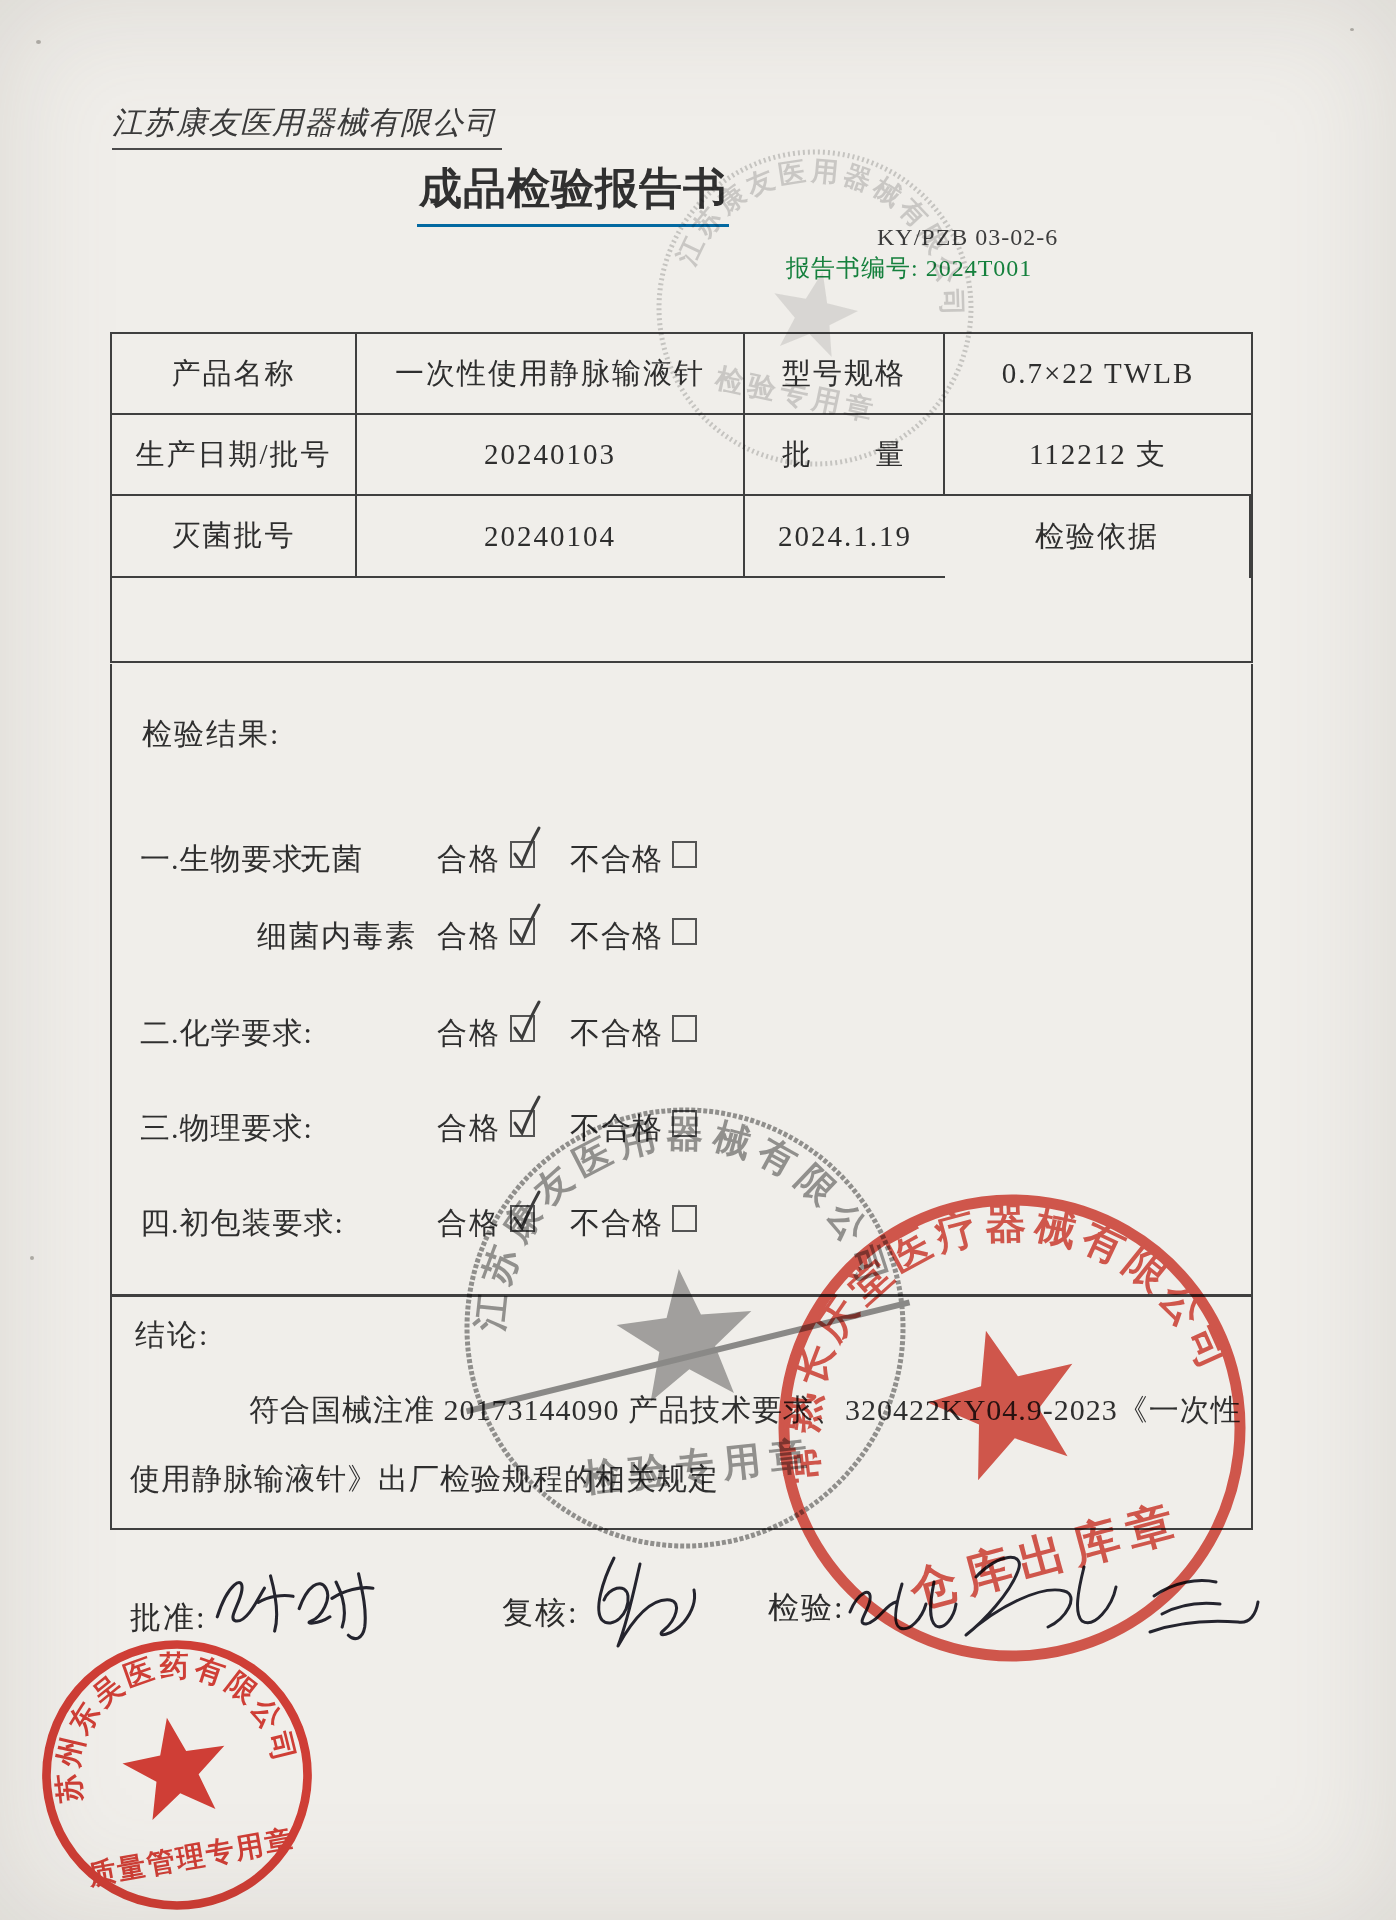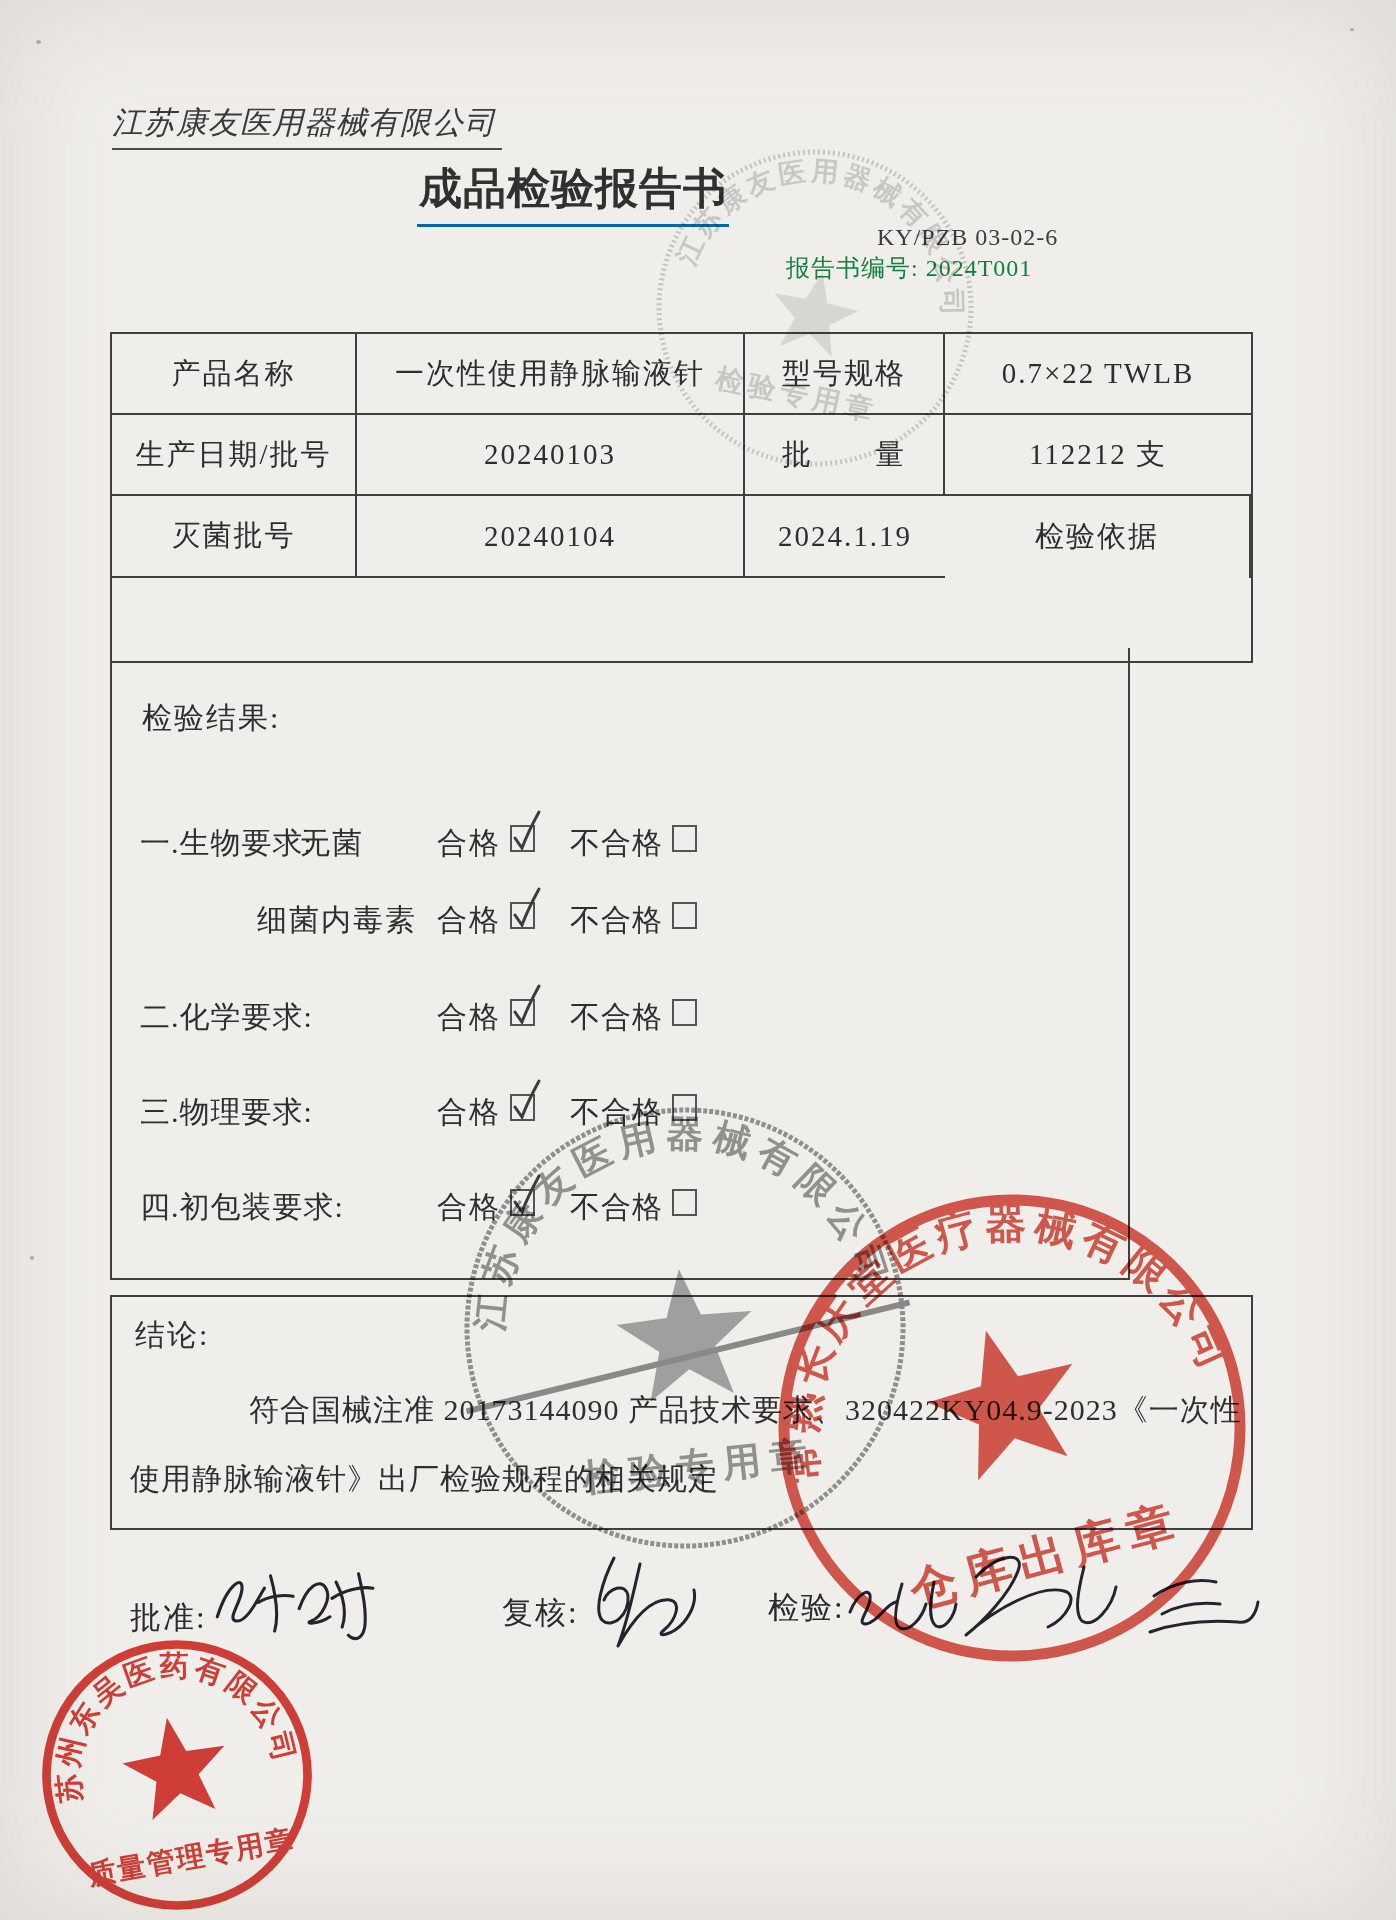--- a/index.html
+++ b/index.html
@@ -28,21 +28,21 @@
   .info-table{left:110px;top:332px;width:1143px;box-sizing:border-box;border:2px solid #3f3f3f;
     display:grid;grid-template-columns:245px 388px 200px 306px;grid-template-rows:81px 81px 82px 83px;}
   .cell{display:flex;align-items:center;justify-content:center;box-sizing:border-box;
     border-right:2px solid #3f3f3f;border-bottom:2px solid #3f3f3f;
     font-size:29px;letter-spacing:2px;color:#2e2e2e;text-align:center;}
   .cell.last-col{border-right:none;}
   .cell.last-row{border-bottom:none;}
   .cell.span{grid-column:2/5;gap:58px;letter-spacing:1px;}
 
   
-  .results-box{left:110px;top:648px;width:1020px;height:632px;box-sizing:border-box;
+  .results-box{left:110px;top:664px;width:1143px;height:632px;box-sizing:border-box;
     border:2px solid #3f3f3f;border-top:none;}
   .results-heading{position:absolute;left:30px;top:50px;font-size:30px;letter-spacing:2px;}
   .r-row{position:absolute;left:0;width:100%;height:44px;}
   .r-name{position:absolute;left:28px;top:0;font-size:30px;letter-spacing:1px;}
   .r-sub{position:absolute;left:188px;top:0;font-size:30px;letter-spacing:2px;}
   .rr2 .r-sub{left:145px;}
   .r-pass{position:absolute;left:325px;top:0;font-size:30px;letter-spacing:2px;}
   .r-fail{position:absolute;left:458px;top:0;font-size:30px;letter-spacing:1px;}
   .cbx{position:absolute;top:2px;width:25px;height:27px;border:2px solid #545454;box-sizing:border-box;}
   .cbx.pass-box{left:398px;}

